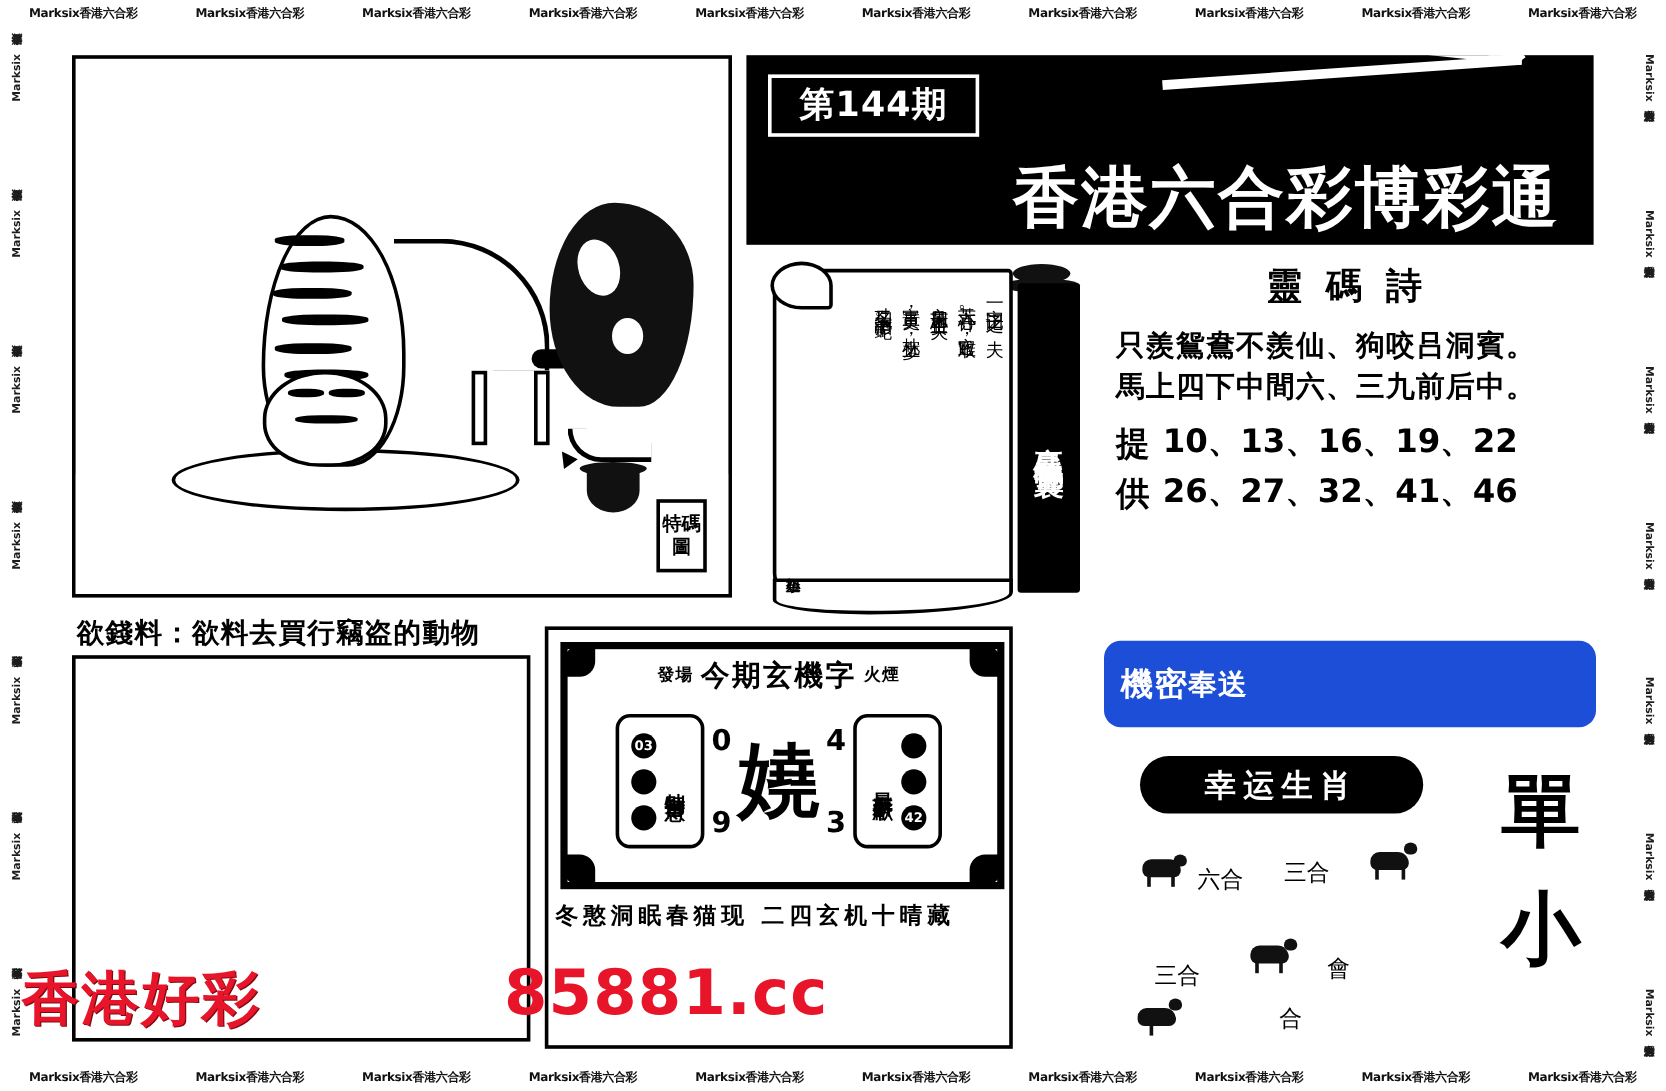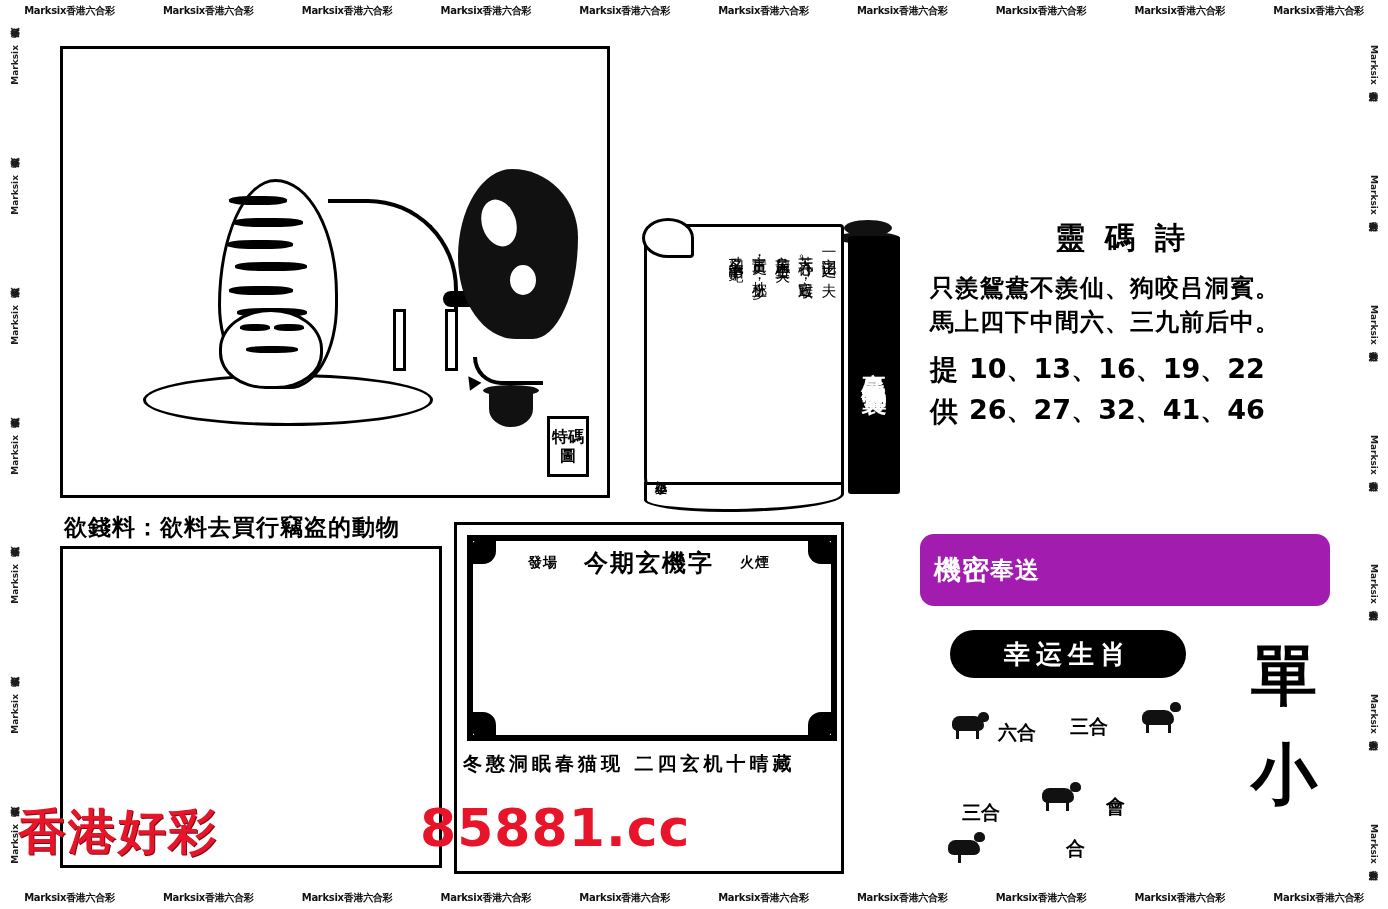--- a/index.html
+++ b/index.html
@@ -232,21 +232,21 @@
     letter-spacing: 1px;
   }
   .supply-nums div {
     font-size: 27px; font-weight: bold; line-height: 1.5; color: #000;
     white-space: nowrap;
   }
 
   
   .secret {
     position: absolute; left: 890px; top: 512px; width: 410px; height: 72px;
-    background: #a21caf; border-radius: 14px;
+    background: #1d4ed8; border-radius: 14px;
     display: flex; align-items: center; padding: 0 14px;
   }
   .secret-left {
     color: #fff; font-size: 27px; font-weight: bold; letter-spacing: 1px;
   }
   .secret-mid {
     flex: 1; text-align: center; color: #fff; font-size: 20px;
     font-weight: bold; line-height: 1.22; font-style: italic;
   }
   .secret-right {
@@ -258,21 +258,21 @@
     position: absolute; left: 920px; top: 608px; width: 236px; height: 48px;
     background: #000; border-radius: 24px;
     display: flex; align-items: center; justify-content: center;
   }
   .lucky span {
     color: #fff; font-size: 26px; font-weight: bold; letter-spacing: 6px;
   }
 
   
   .zodiac { position: absolute; left: 890px; top: 660px; width: 300px; height: 180px; }
-  .z-item { position: absolute; font-size: 19px; font-weight: bold; color: #000; }
+  .z-item { position: absolute; font-size: 19px; font-weight: normal; color: #000; }
   .z-animal {
     position: absolute; width: 42px; height: 30px;
   }
   .an-body {
     position: absolute; left: 4px; top: 8px; width: 32px; height: 15px;
     background: #111; border-radius: 8px 10px 6px 6px;
   }
   .an-head {
     position: absolute; width: 11px; height: 10px; background: #111;
     border-radius: 50% 50% 40% 40%;
@@ -309,21 +309,21 @@
   .ornate-frame {
     position: absolute; left: 10px; top: 10px; width: 370px; height: 206px;
     border: 6px solid #000;
   }
   .orn-corner {
     position: absolute; width: 26px; height: 26px; background: #000;
     border-radius: 50% 0 50% 0;
   }
   .cp-top {
     position: absolute; left: 0; top: 22px; width: 100%;
-    display: flex; align-items: center; justify-content: center; gap: 26px;
+    display: flex; align-items: center; justify-content: center; gap: 6px;
   }
   .cp-small { font-size: 14px; font-weight: bold; letter-spacing: 1px; }
   .cp-big {
     font-size: 24px; font-weight: bold; letter-spacing: 2px;
     font-family: "DejaVu Sans", sans-serif;
   }
   .cp-mid {
     position: absolute; left: 0; top: 66px; width: 100%; height: 120px;
     display: flex; align-items: center; justify-content: center; gap: 6px;
   }
@@ -459,20 +459,35 @@
       <div class="arrow-head"></div>
     </div>
     <div class="pot">
       <div class="pot-lip"></div>
       <div class="pot-body"></div>
     </div>
 
     <div class="special-label">特碼圖</div>
   </div>
 
+  <div class="banner">
+    <div class="rays">
+      <div class="ray" style="transform: rotate(-4deg);"></div>
+      <div class="ray" style="transform: rotate(6deg);"></div>
+      <div class="ray" style="transform: rotate(16deg);"></div>
+      <div class="ray" style="transform: rotate(26deg);"></div>
+      <div class="ray" style="transform: rotate(36deg);"></div>
+      <div class="ray" style="transform: rotate(46deg);"></div>
+      <div class="ray" style="transform: rotate(56deg);"></div>
+    </div>
+    <div class="issue-box">
+      <span class="issue-text">第144期</span>
+    </div>
+    <div class="banner-title">香港六合彩博彩通</div>
+  </div>
 
   <div class="scroll">
     <div class="scroll-hat">
       <div class="hat-a"></div>
       <div class="hat-b"></div>
     </div>
     <div class="scroll-paper"></div>
     <div class="scroll-curl-top"></div>
     <div class="scroll-curl-bot"></div>
     <div class="scroll-text">
@@ -559,20 +574,47 @@
       <div class="orn-corner" style="left:-3px;  bottom:-3px; border-radius:0 50% 0 50%;"></div>
       <div class="orn-corner" style="right:-3px; bottom:-3px;"></div>
     </div>
 
     <div class="cp-top">
       <span class="cp-small">發場</span>
       <span class="cp-big">今期玄機字</span>
       <span class="cp-small">火煙</span>
     </div>
 
+    <div class="cp-mid">
+      <div class="badge-col">
+        <div class="dots">
+          <div class="dot">03</div>
+          <div class="dot"></div>
+          <div class="dot"></div>
+        </div>
+        <div class="badge-txt">特别留意</div>
+      </div>
+
+      <div class="big-char">
+        <span class="corner-num" style="left:0; top:-14px;">0</span>
+        <span class="corner-num" style="right:0; top:-14px;">4</span>
+        <div class="g">嬈</div>
+        <span class="corner-num" style="left:0; bottom:-14px;">9</span>
+        <span class="corner-num" style="right:0; bottom:-14px;">3</span>
+      </div>
+
+      <div class="badge-col">
+        <div class="badge-txt">最新奉獻</div>
+        <div class="dots">
+          <div class="dot"></div>
+          <div class="dot"></div>
+          <div class="dot">42</div>
+        </div>
+      </div>
+    </div>
 
     <div class="cp-bottom">
       <div>冬憨洞眠春猫现  二四玄机十晴藏</div>
     </div>
   </div>
 
 </div>
 
 <div class="overlay-left">香港好彩</div>
 <div class="overlay-num">85881.cc</div>

